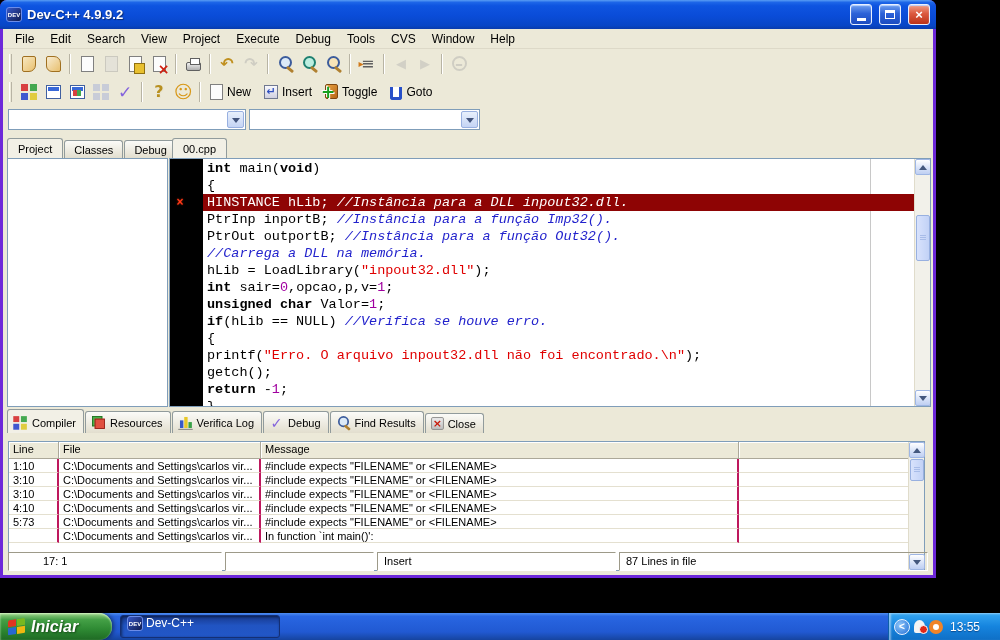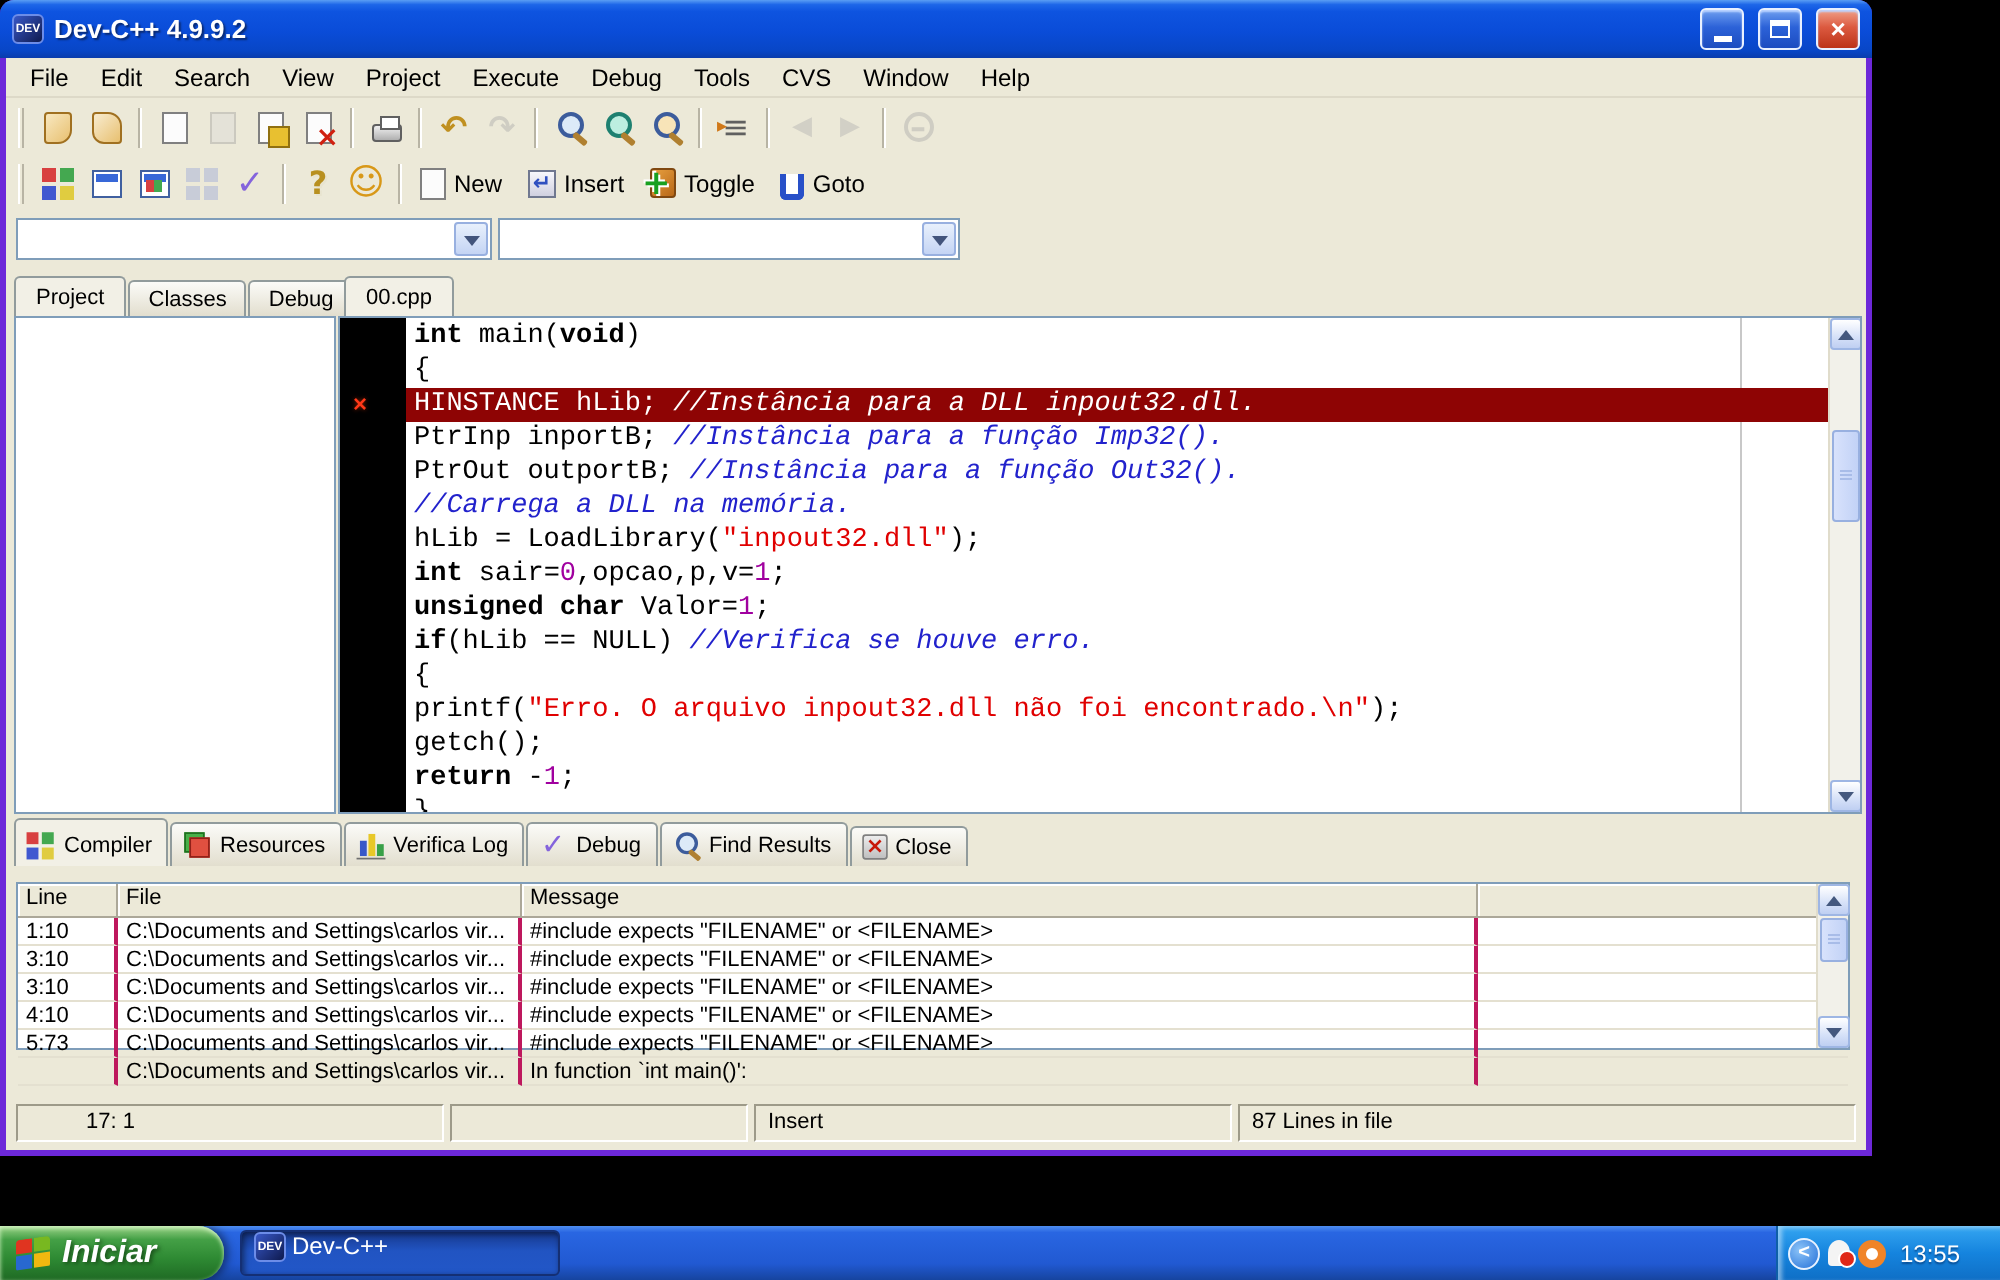--- a/index.html
+++ b/index.html
@@ -130,21 +130,21 @@
   .sbthumb{position:absolute;left:1px;width:14px;border:1px solid #98B0E0;border-radius:2px;
     background:linear-gradient(90deg,#D8E2FC,#C2D2F6)}
   .sbthumb::after{content:"";position:absolute;left:3px;right:3px;top:50%;height:1px;margin-top:-3px;
     background:#A8BCE8;box-shadow:0 2px 0 #A8BCE8,0 4px 0 #A8BCE8}
   
   .btabbar{position:absolute;left:4px;top:381px;height:23px;display:flex;align-items:flex-end;gap:1px}
   .btab{border:1px solid #919B9C;border-bottom:none;border-radius:3px 3px 0 0;font-size:11px;
     background:linear-gradient(#FBFBF8,#E2DECE);padding:2px 7px 2px 4px;display:flex;align-items:center;gap:3px}
   .btab .ic{transform:scale(.85)}
   .btab.active{background:#F2F0E6;padding-top:4px;z-index:3}
-  .ctable{position:absolute;left:5px;top:412px;width:917px;height:84px;background:#fff;border:1px solid #7F9DB9}
+  .ctable{position:absolute;left:5px;top:412px;width:917px;height:130px;background:#fff;border:1px solid #7F9DB9}
   .thead{display:flex;height:17px;background:#ECE9D8}
   .th{font-size:11px;padding:1px 4px;border-right:1px solid #ACA899;border-bottom:1px solid #ACA899;
     box-shadow:inset 1px 1px 0 #fff;overflow:hidden;white-space:nowrap}
   .trow{display:flex;height:14px}
   .td{font-size:11px;line-height:14px;padding:0 4px;border-right:2px solid #be185d;border-bottom:1px solid #E4E0D0;
     overflow:hidden;white-space:nowrap}
   .c0{width:50px;flex:none}.c1{width:202px;flex:none}.c2{width:478px;flex:none}.c3{flex:1;border-right:none}
   
   .statusbar{position:absolute;left:0;top:522px;width:100%;height:22px;display:flex;gap:3px;padding:1px 5px}
   .spanel{height:19px;border:1px solid;border-color:#9D9A89 #FFFFFF #FFFFFF #9D9A89;font-size:11px;

